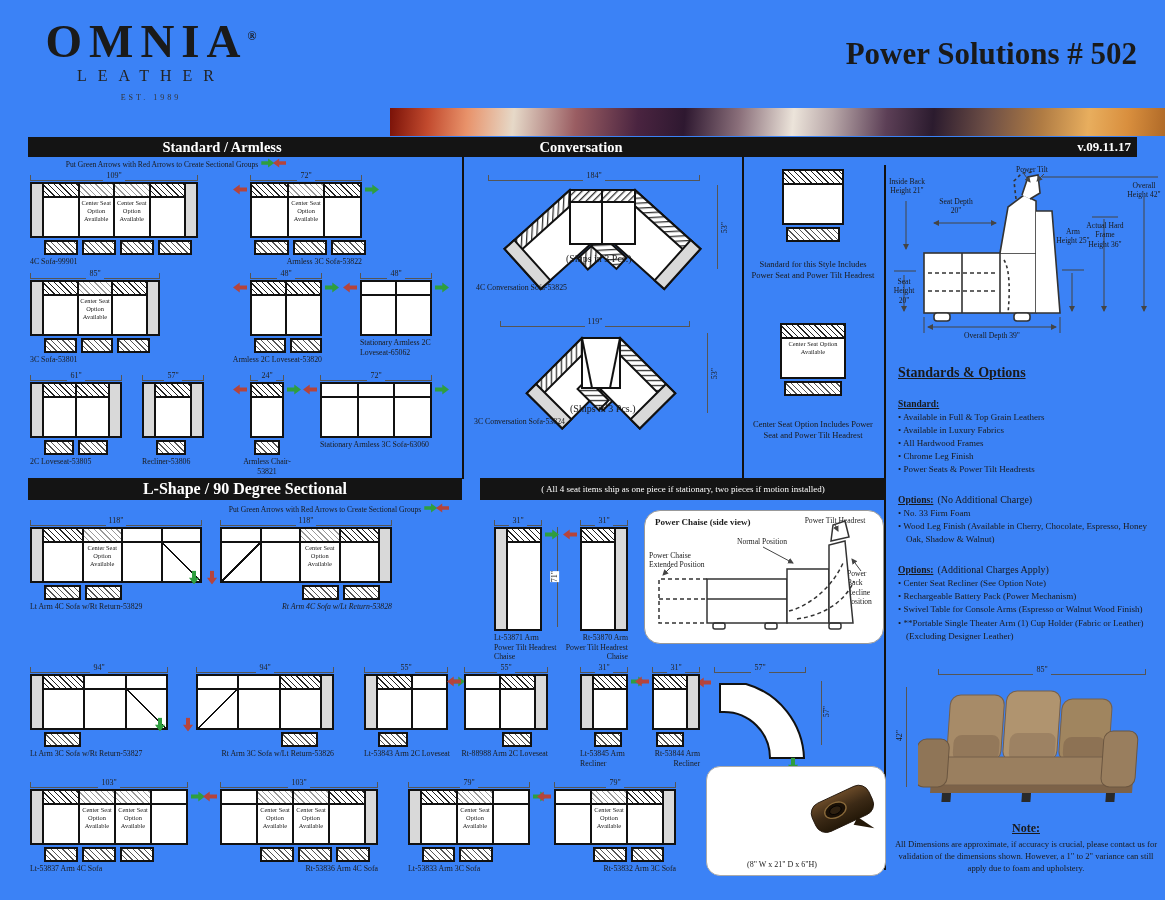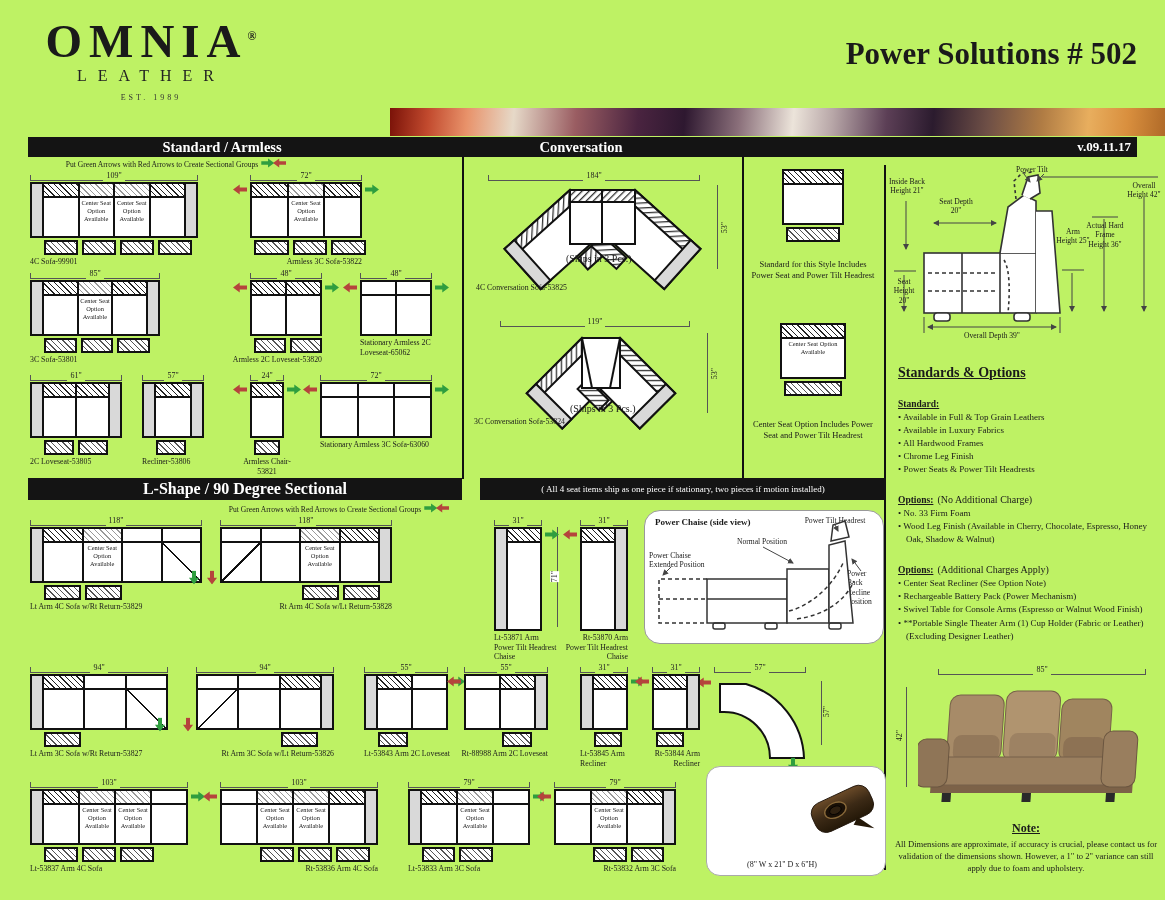--- a/index.html
+++ b/index.html
@@ -1,16 +1,16 @@
 <!DOCTYPE html>
 <html><head>
 <meta charset="utf-8">
 <style>
   html,body{margin:0;padding:0;background:#e8e8e8}
-  .page{position:relative;width:1165px;height:900px;background:#bef264;overflow:hidden;
+  .page{position:relative;width:1165px;height:900px;background:#3b82f6;overflow:hidden;
         font-family:"Liberation Serif","DejaVu Serif",serif;color:#1a1a1a}
   
   .logo{position:absolute;left:36px;top:18px;width:230px;text-align:center}
   .lg1{font-size:47px;font-weight:bold;letter-spacing:7px;line-height:1}
   .lg1 sup{font-size:12px;letter-spacing:0}
   .lg2{font-size:16px;letter-spacing:11px;color:#222;margin-top:2px}
   .lg3{font-size:8px;letter-spacing:3px;color:#333;margin-top:8px}
   .doc-title{position:absolute;right:28px;top:36px;width:460px;text-align:right;
              font-size:31px;font-weight:bold}
   .gradstrip{position:absolute;left:390px;right:0;top:108px;height:28px;
@@ -700,21 +700,21 @@
               <div class="scell opt">Center Seat Option Available</div>
               <div class="scell"></div>
             </div>
           </div>
           <div class="sarm r"></div>
         </div>
         <div class="cushrow" style="margin-left: 82px; width: 70px;">
           <div class="cush" style="width: 33px;"></div>
           <div class="cush" style="width: 33px;"></div>
         </div>
-        <div class="slabel" style="width: 172px; text-align: right; margin-left: 0px;">Rt Arm 4C Sofa w/Lt Return-53828</div>
+        <div class="slabel" style="width: 172px; text-align: right; margin-left: 0px; font-style: italic;">Rt Arm 4C Sofa w/Lt Return-53828</div>
         <div class="arr down arr-red" style="left: -15px; top: 56px; background: rgb(181, 68, 60);"></div>
       </div>
       <div class="sofa" style="left: 470px; top: 38px; width: 48px;">
         <div class="dim">
           <div class="seg a"></div>
           <span class="dlab">31"</span>
           <div class="seg b"></div>
         </div>
         <div class="sbody" style="height: 100px;">
           <div class="sarm l"></div>

